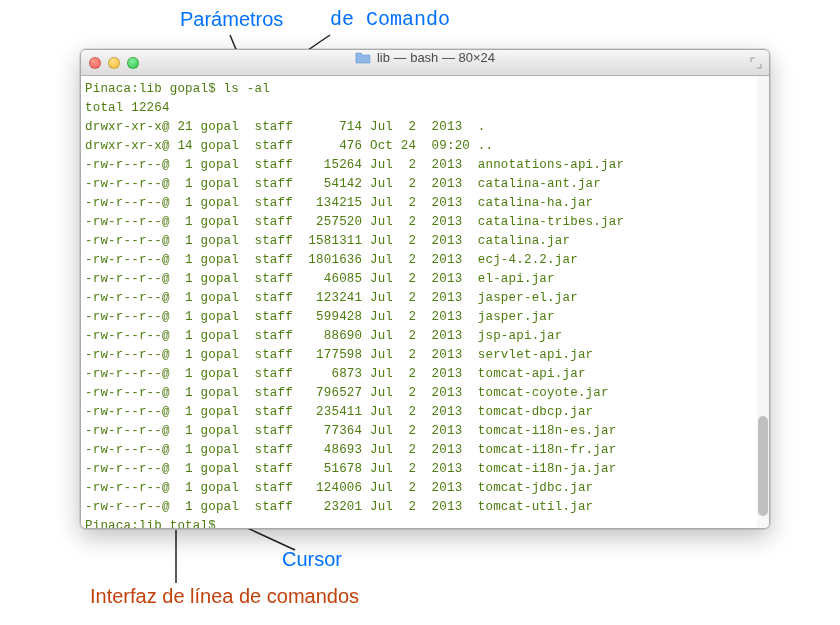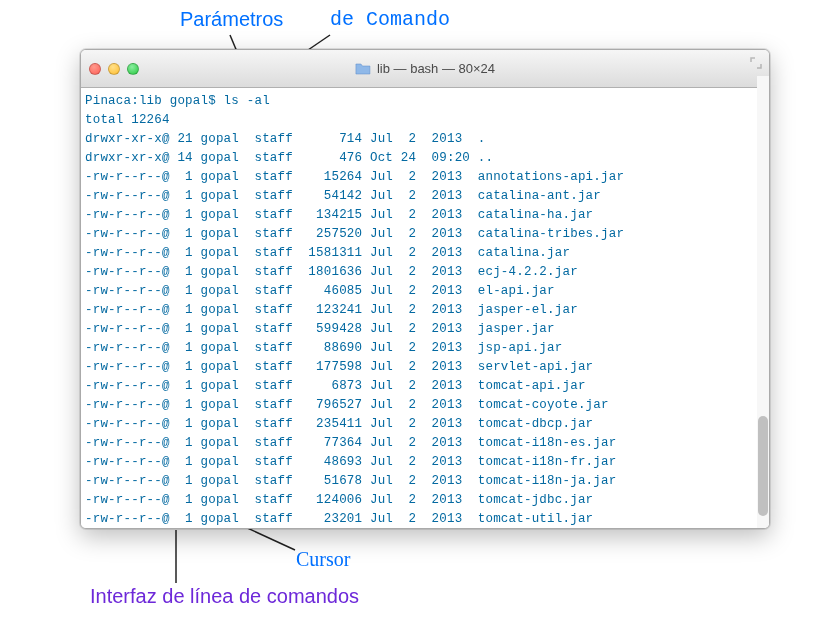--- a/index.html
+++ b/index.html
@@ -17,41 +17,40 @@
     }
     .annotation {
       position: absolute;
       color: #0070ff;
       font-size: 20px;
       font-weight: 400;
       text-align: right;
     }
     .annotation-dark {
       position: absolute;
-      color: #6d28d9;
+      color: #c2410c;
       font-size: 20px;
     }
     .terminal-window {
       position: absolute;
       top: 49px;
       left: 80px;
       width: 690px;
       height: 480px;
       background: #ffffff;
       border: 1px solid #aaa;
       border-radius: 6px;
       box-shadow: 0 8px 24px rgba(0,0,0,0.25), 0 0 0 1px rgba(0,0,0,0.1);
       overflow: hidden;
     }
     .titlebar {
-      height: 38px;
+      height: 26px;
       background: linear-gradient(to bottom, #f6f6f6, #dcdcdc);
       border-bottom: 1px solid #b0b0b0;
       display: flex;
-      align-items: center;
       padding: 0 8px;
       position: relative;
     }
     .traffic-lights {
       display: flex;
       gap: 7px;
       align-items: center;
     }
     .light {
       width: 12px;
@@ -82,21 +81,21 @@
       right: 6px;
       top: 6px;
       width: 14px;
       height: 14px;
       opacity: 0.4;
     }
     .terminal-body {
       font-family: "Menlo", "Courier New", monospace;
       font-size: 12.5px;
       line-height: 19px;
-      color: #0369a1;
+      color: #4d7c0f;
       padding: 4px 0 4px 4px;
       background: #ffffff;
       white-space: pre;
       overflow: hidden;
       letter-spacing: 0.2px;
     }
     .scrollbar-track {
       position: absolute;
       right: 0;
       top: 26px;
@@ -119,21 +118,21 @@
       border-bottom: 2px solid #222;
       vertical-align: text-bottom;
     }
   </style>
 </head>
 <body>
 
 <div class="annotation" style="top:8px; left:180px;">Parámetros</div>
 <div class="annotation" style="top:8px; left:330px;font-family:Liberation Mono, monospace;">de Comando</div>
 <div class="annotation-dark" style="top:130px; left:690px; font-size:22px;">Salida</div>
-<div class="annotation" style="top:548px; left:296px;font-family:Liberation Serif, serif;">Cursor</div>
+<div class="annotation" style="top:548px; left:282px;">Cursor</div>
 <div class="annotation-dark" style="top:585px; left:90px;">Interfaz de línea de comandos</div>
 
 <svg style="position:absolute; top:0; left:0; width:840px; height:625px; pointer-events:none;">
   <line x1="230" y1="35" x2="248" y2="78" stroke="#222" stroke-width="1.5"></line>
   <line x1="330" y1="35" x2="267" y2="78" stroke="#222" stroke-width="1.5"></line>
   <path d="M 540 100 Q 745 200 680 498" stroke="#222" stroke-width="2" fill="none"></path>
   <line x1="295" y1="550" x2="230" y2="520" stroke="#222" stroke-width="1.5"></line>
   <line x1="176" y1="583" x2="176" y2="530" stroke="#222" stroke-width="1.5"></line>
 </svg>
 

